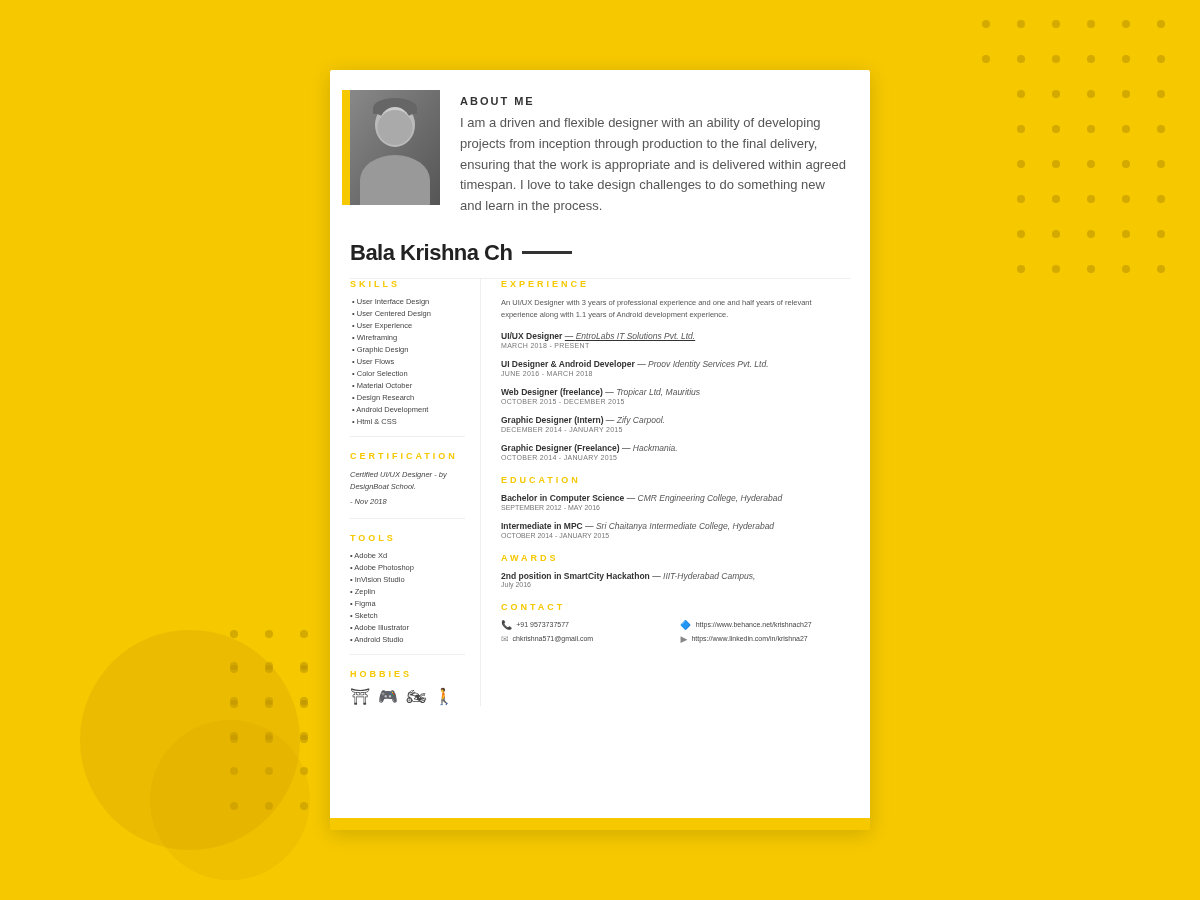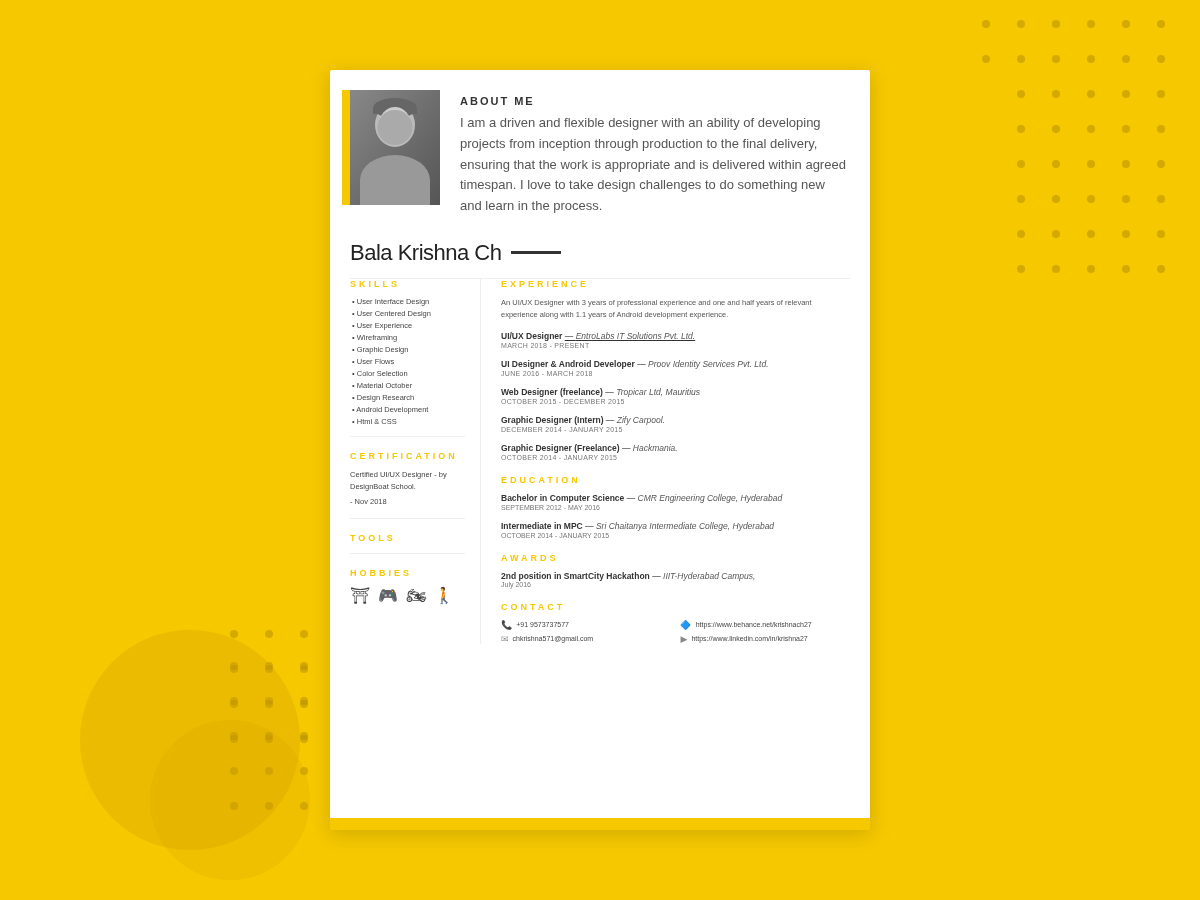--- a/index.html
+++ b/index.html
@@ -121,21 +121,21 @@
     }
 
     .name-line {
       display: flex;
       align-items: center;
       gap: 10px;
     }
 
     .full-name {
       font-size: 22px;
-      font-weight: 400;
+      font-weight: 700;
       color: #222;
       letter-spacing: -0.5px;
     }
 
     .name-line-decoration {
       flex: 0 0 50px;
       height: 3px;
       background-color: #333;
     }
 
@@ -192,20 +192,21 @@
     .skill-item::before {
       content: '• ';
       color: #444;
     }
 
     
     .cert-text {
       font-size: 7.5px;
       color: #444;
       line-height: 1.6;
+      font-style: italic;
     }
 
     
     .tool-item {
       font-size: 7.5px;
       color: #444;
       margin-bottom: 3px;
     }
 
     .tool-item::before {
@@ -513,20 +514,30 @@
 
       <div class="left-divider"></div>
 
       <div class="section-title">CERTIFICATiON</div>
       <div class="cert-text">Certified UI/UX Designer - by DesignBoat School.</div>
       <div class="cert-text" style="margin-top:3px;">- Nov 2018</div>
 
       <div class="left-divider"></div>
 
       <div class="section-title">TOOLS</div>
+      <div id="tools-list">
+          <div class="tool-item">Adobe Xd</div>
+          <div class="tool-item">Adobe Photoshop</div>
+          <div class="tool-item">InVision Studio</div>
+          <div class="tool-item">Zeplin</div>
+          <div class="tool-item">Figma</div>
+          <div class="tool-item">Sketch</div>
+          <div class="tool-item">Adobe Illustrator</div>
+          <div class="tool-item">Android Studio</div>
+        </div>
 
       <div class="left-divider"></div>
 
       <div class="section-title">HOBBIES</div>
       <div class="hobbies-icons" id="hobbies-icons">
           <span class="hobby-icon">⛩</span>
           <span class="hobby-icon">🎮</span>
           <span class="hobby-icon">🏍</span>
           <span class="hobby-icon">🚶</span>
         </div>

